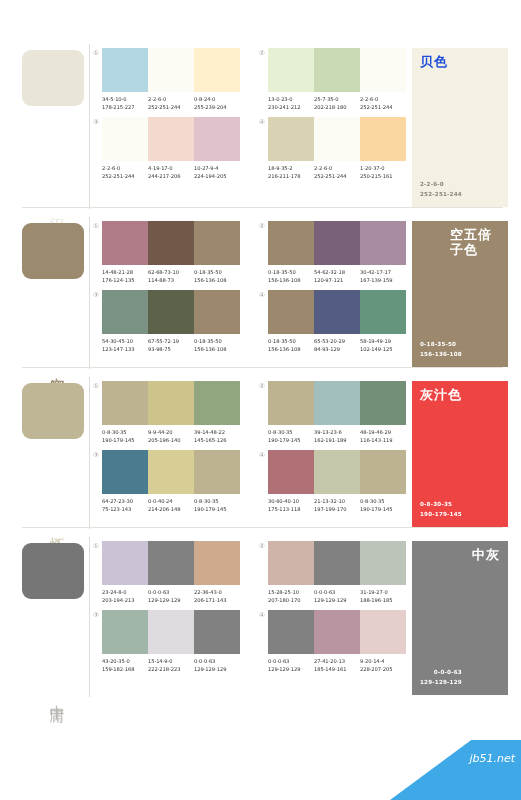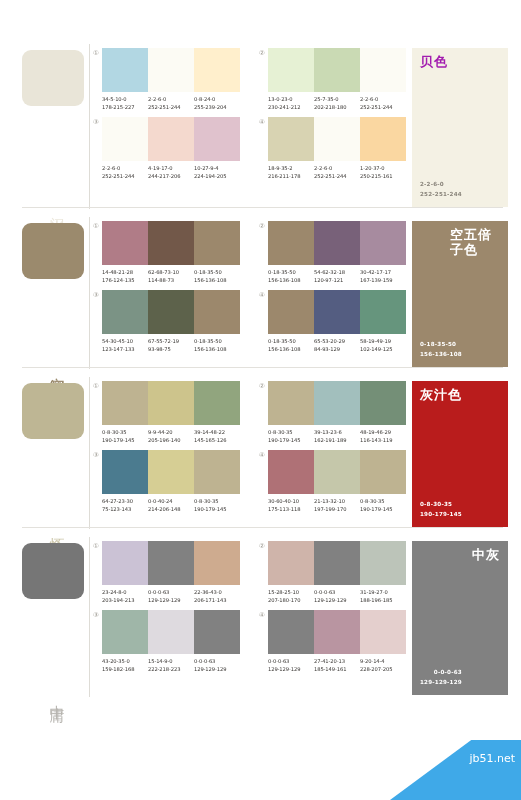--- a/index.html
+++ b/index.html
@@ -50,21 +50,21 @@
   }
   .f-name{font-size:13px;line-height:1.15;font-weight:bold;letter-spacing:1px;}
   .f-codes{position:absolute;left:8px;bottom:7px;font-size:5.6px;line-height:1.75;
            font-family:"DejaVu Sans","Liberation Sans",sans-serif;font-weight:bold;letter-spacing:0.2px;}
 
   
   .wm{position:absolute;right:0;bottom:0;width:131px;height:60px;overflow:hidden;}
   .wm-tri{position:absolute;inset:0;background:#3fa9e8;
           clip-path:polygon(100% 0,100% 100%,0 100%, 62% 0);}
   .wm-url{position:absolute;right:6px;top:12px;color:#fff;font-size:11px;
-          font-family:"DejaVu Sans","Liberation Sans",sans-serif;}
+          font-family:"DejaVu Sans","Liberation Sans",sans-serif;font-style:italic;}
   .wm-cn{position:absolute;right:4px;bottom:2px;color:#fff;font-size:22px;font-weight:bold;
          letter-spacing:1px;font-family:"DejaVu Sans","Liberation Sans",sans-serif;}
 </style>
 </head>
 <body>
 
 <div class="sheet">
   <div id="sections-host">
       <div class="section" style="position: absolute; left: 0px; right: 0px; top: 40px; height: 173px;">
         <div class="leftcol">
@@ -168,21 +168,21 @@
                   <div class="code">
                     <div>1-20-37-0</div>
                     <div>250-215-161</div>
                   </div>
                 </div>
               </div>
             </div>
           </div>
         </div>
         <div class="feature" style="background: rgb(244, 241, 228);">
-          <div class="f-name" style="color: #a21caf;">贝色</div>
+          <div class="f-name" style="color: #1d4ed8;">贝色</div>
           <div class="f-codes" style="color: rgb(138, 133, 123);">
             <div>2-2-6-0</div>
             <div>252-251-244</div>
           </div>
         </div>
       </div>
       <div class="section" style="position: absolute; left: 0px; right: 0px; top: 213px; height: 160px;">
         <div class="leftcol">
           <div class="chip" style="background: rgb(155, 138, 109);"></div>
           <div class="vlabel" style="color: rgb(154, 138, 109);">空阔</div>
@@ -403,21 +403,21 @@
                   </div>
                   <div class="code">
                     <div>0-8-30-35</div>
                     <div>190-179-145</div>
                   </div>
                 </div>
               </div>
             </div>
           </div>
         </div>
-        <div class="feature" style="background: #b91c1c;">
+        <div class="feature" style="background: #ef4444;">
           <div class="f-name" style="color: rgb(255, 255, 255);">灰汁色</div>
           <div class="f-codes" style="color: rgb(255, 255, 255);">
             <div>0-8-30-35</div>
             <div>190-179-145</div>
           </div>
         </div>
         <div class="sec-sep" style="top: -6px;"></div>
       </div>
       <div class="section" style="position: absolute; left: 0px; right: 0px; top: 533px; height: 168px;">
         <div class="leftcol">

